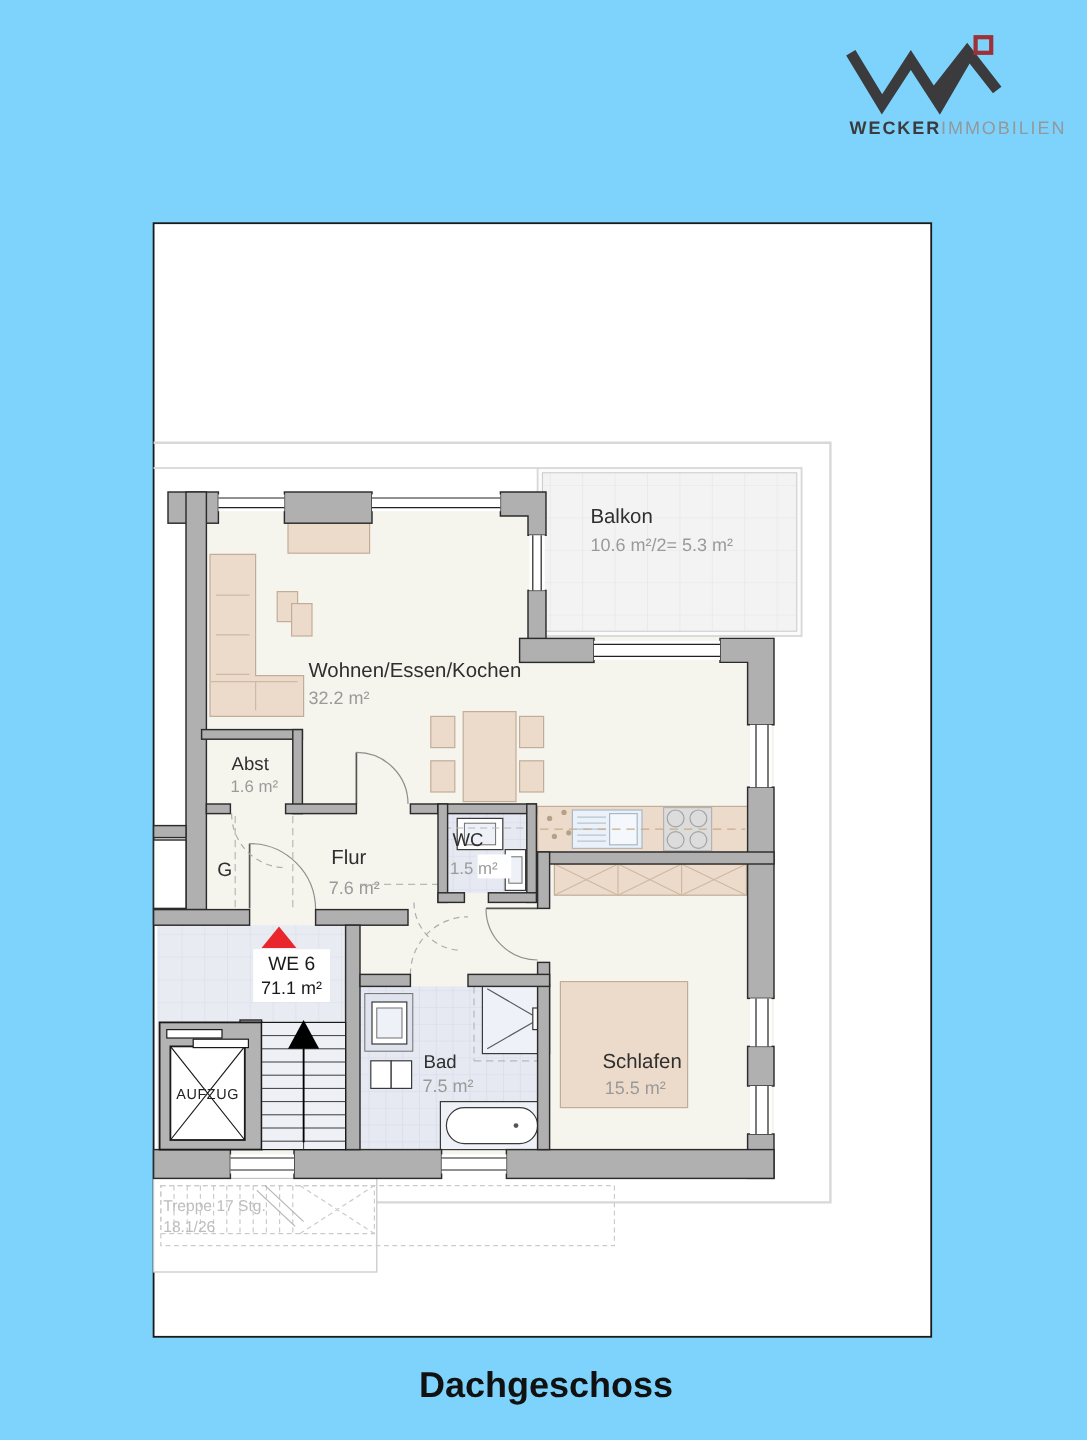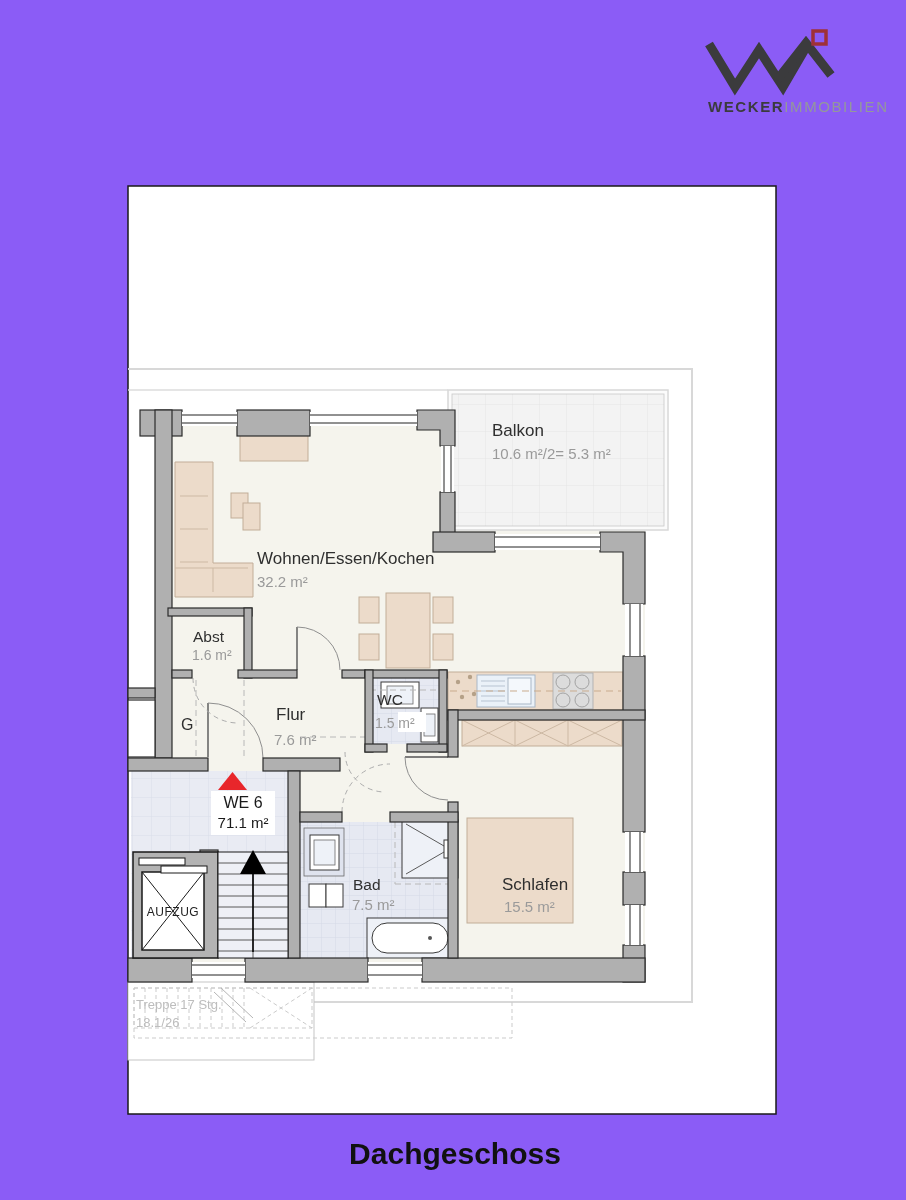--- a/index.html
+++ b/index.html
@@ -1,16 +1,16 @@
 <!DOCTYPE html>
 <html><head>
 <meta charset="utf-8">
 <style>
   html,body{margin:0;padding:0;background:#ffffff;}
-  .page{position:relative;width:906px;height:1200px;background:#8b5cf6;overflow:hidden;}
+  .page{position:relative;width:906px;height:1200px;background:#7dd3fc;overflow:hidden;}
   text{font-family:"Liberation Sans","DejaVu Sans",sans-serif;}
   .room-name{font-size:17px;fill:#2f2f2f;}
   .room-area{font-size:15px;fill:#9a9a9a;}
   .room-name-sm{font-size:15.5px;fill:#2f2f2f;}
   .room-area-sm{font-size:14px;fill:#9a9a9a;}
   .unit-label{font-size:16px;fill:#1a1a1a;}
   .unit-area{font-size:15px;fill:#1a1a1a;}
   .aufzug{font-size:12px;fill:#222;letter-spacing:0.5px;}
   .treppe{font-size:13px;fill:#bdbdbd;}
   .g-label{font-size:16px;fill:#2f2f2f;}

